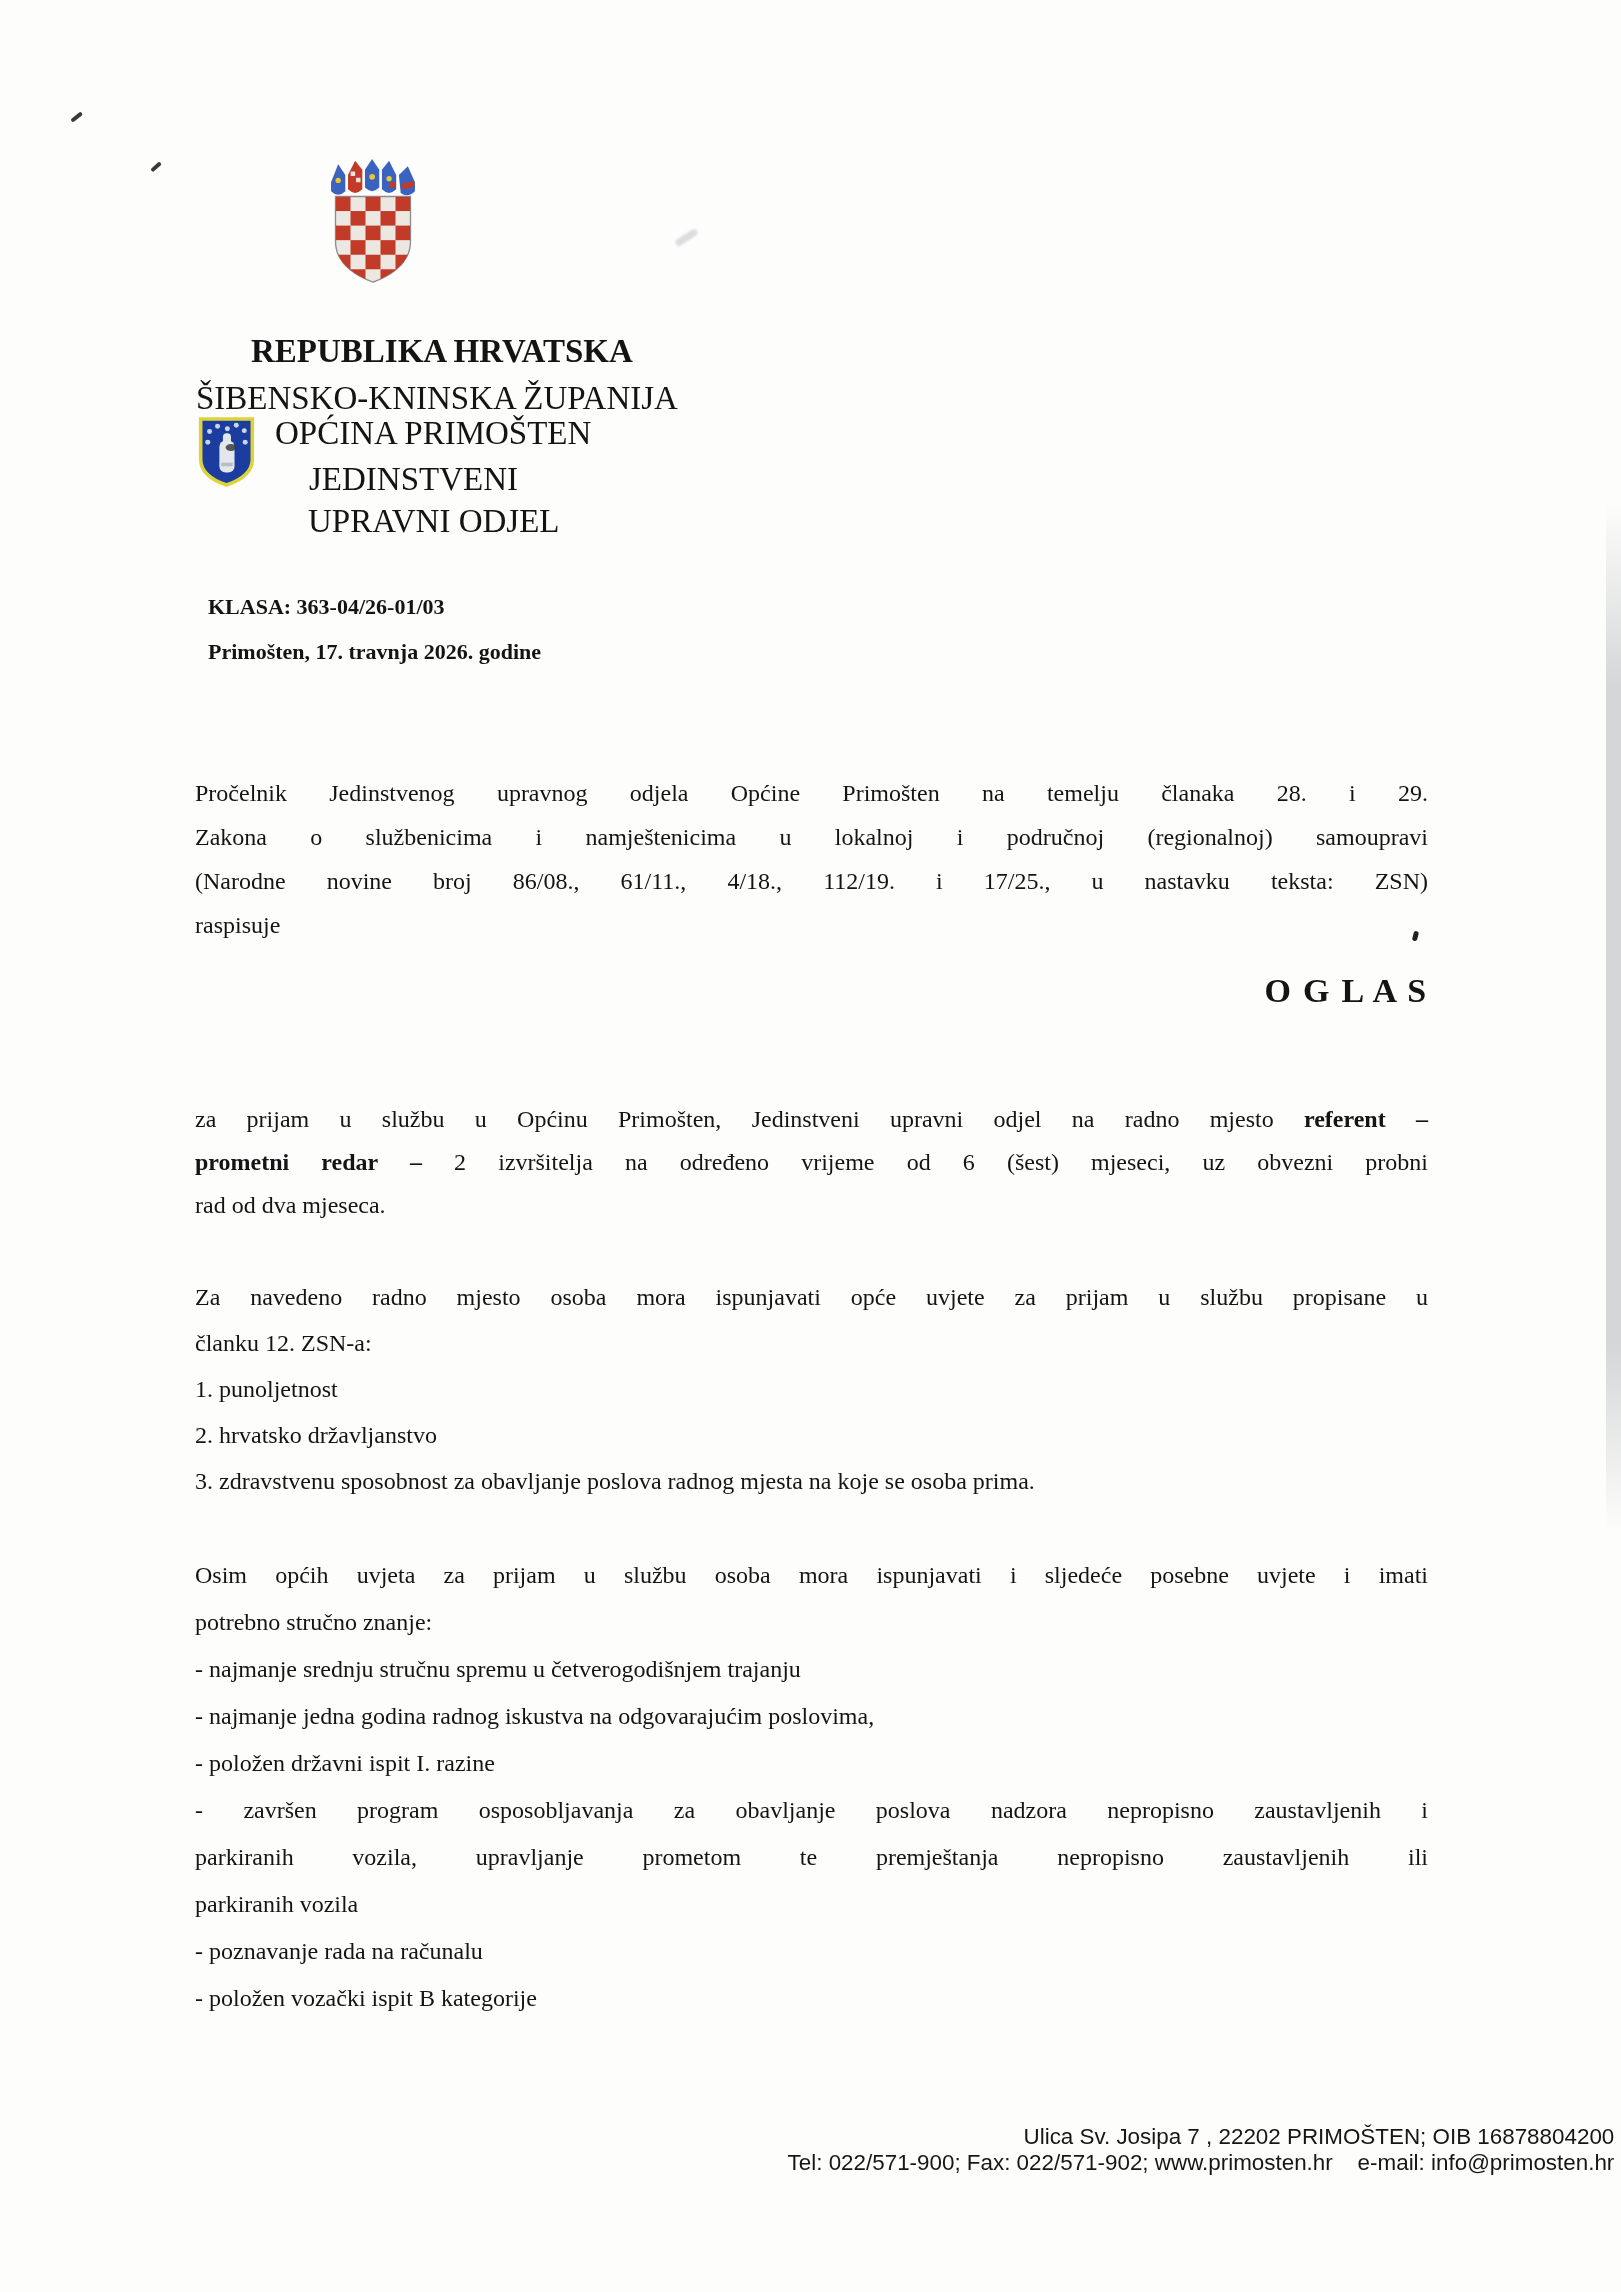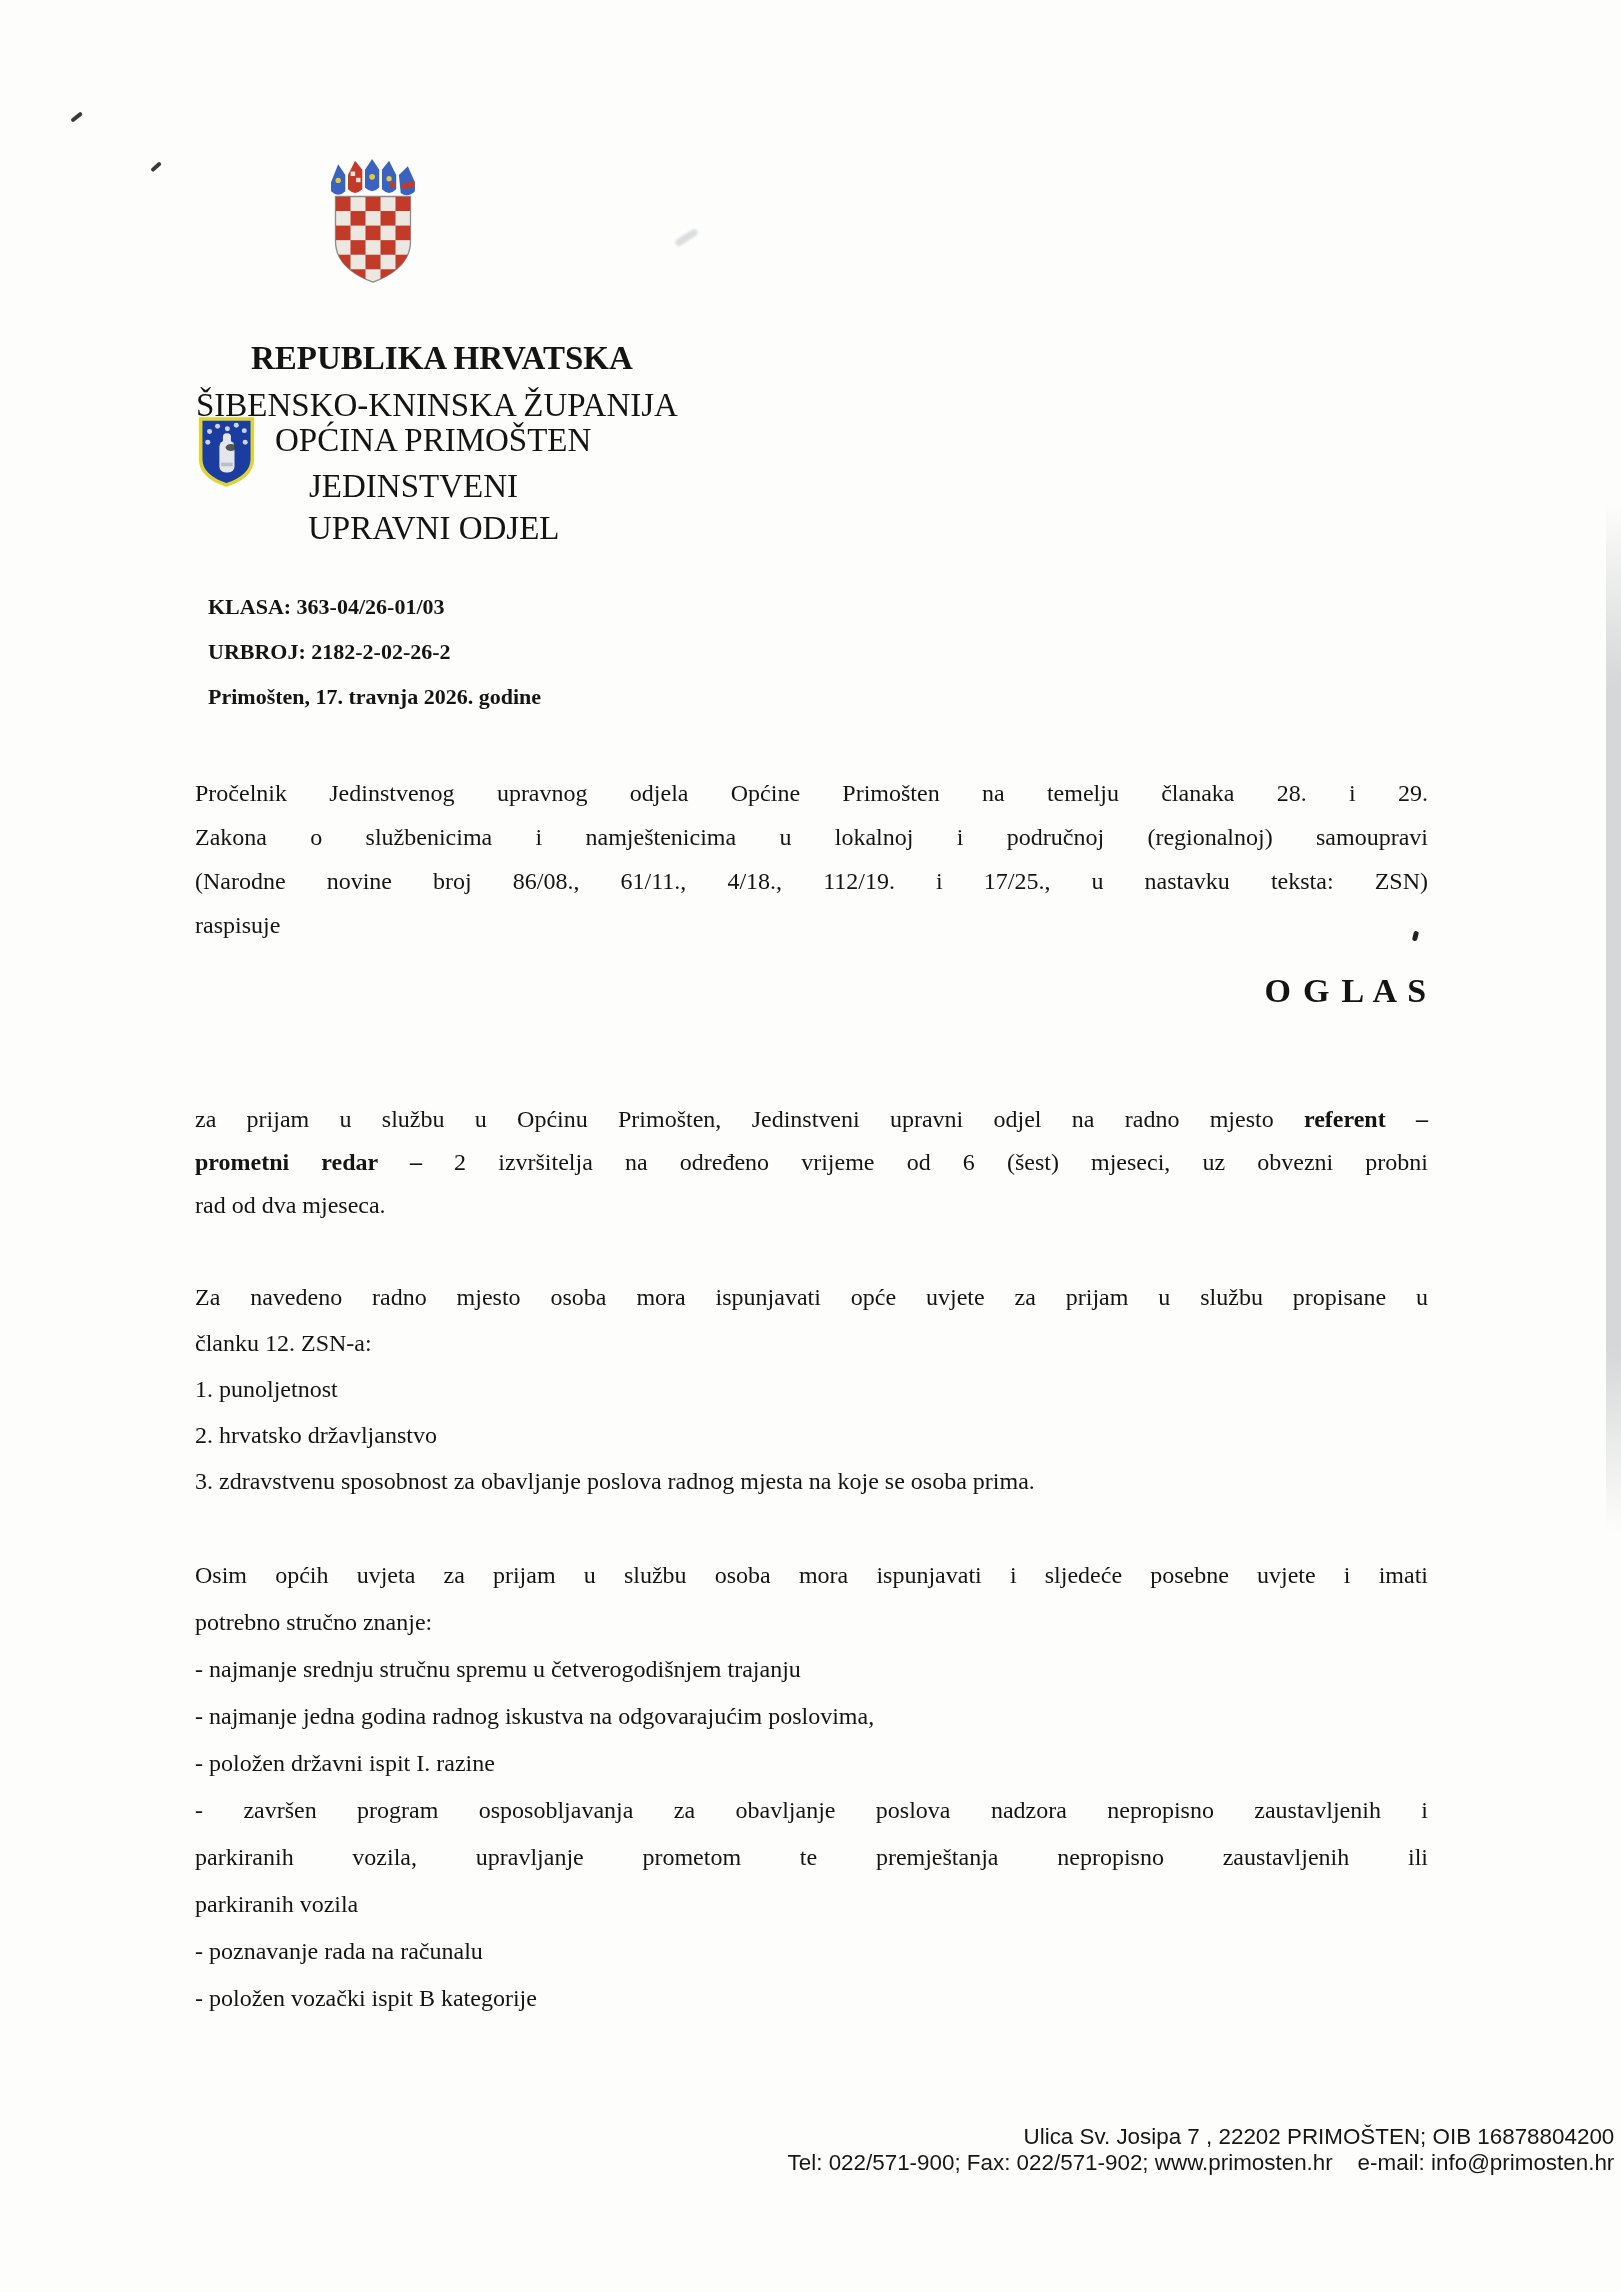--- a/index.html
+++ b/index.html
@@ -9,21 +9,21 @@
   }
   
   .mark{position:absolute;background:#3a3a3a;border-radius:1.8px;}
   .mark1{left:70px;top:115px;width:13.4px;height:3.6px;transform:rotate(-38deg);}
   .mark2{left:150px;top:165px;width:11.6px;height:3.6px;transform:rotate(-42deg);}
   .mark3{left:1413px;top:931px;width:4.5px;height:9.9px;transform:rotate(14deg);border-radius:2.7px;background:#222;}
   .smudge{position:absolute;left:674px;top:234px;width:25px;height:7.2px;background:#b8bcc2;opacity:.5;transform:rotate(-33deg);border-radius:3.6px;filter:blur(1.1px);}
   .edge-band{position:absolute;right:0;top:502px;width:15px;height:1030px;
     background:linear-gradient(to bottom,rgba(190,192,194,0),rgba(186,189,191,.6) 18%,rgba(186,189,191,.6) 82%,rgba(190,192,194,0));}
   
-  .hline{position:absolute;font-size:33px;line-height:1.1;white-space:nowrap;margin-top:7px;}
+  .hline{position:absolute;font-size:33px;line-height:1.1;white-space:nowrap;}
   .bold{font-weight:700;}
   .coat{position:absolute;left:330px;top:159px;}
   .emblem{position:absolute;left:198px;top:416px;}
   
   .meta{position:absolute;left:197px;top:584px;font-size:22px;line-height:45px;font-weight:700;margin-left:11px;}
   
   .para{position:absolute;left:195px;width:1233px;font-size:24px;}
   .pline{white-space:pre-wrap;}
   .pline.just{text-align:justify;text-align-last:justify;}
   .pline .b{font-weight:700;}
@@ -108,21 +108,20 @@
     <ellipse cx="37" cy="35" rx="6" ry="4" fill="#3c3c3c" opacity="0.85"></ellipse>
     <rect x="26" y="52" width="13" height="4" fill="#b9bec6"></rect>
   </svg>
 
   <div class="hline" style="left:275px;top:415px;">OPĆINA PRIMOŠTEN</div>
   <div class="hline" style="left:309px;top:461px;">JEDINSTVENI</div>
   <div class="hline" style="left:308px;top:503px;">UPRAVNI ODJEL</div>
 
   <div class="meta">
     <div>KLASA: 363-04/26-01/03</div>
-    <div>URBROJ: 2182-2-02-26-2</div>
     <div>Primošten, 17. travnja 2026. godine</div>
   </div>
 
   <div class="para" data-para-id="intro">
       <div class="pline just"><span>Pročelnik Jedinstvenog upravnog odjela Općine Primošten na temelju članaka 28. i 29.</span></div>
       <div class="pline just"><span>Zakona o službenicima i namještenicima u lokalnoj i područnoj (regionalnoj) samoupravi</span></div>
       <div class="pline just"><span>(Narodne novine broj 86/08., 61/11., 4/18., 112/19. i 17/25., u nastavku teksta: ZSN)</span></div>
       <div class="pline"><span>raspisuje</span></div>
     </div>
 

